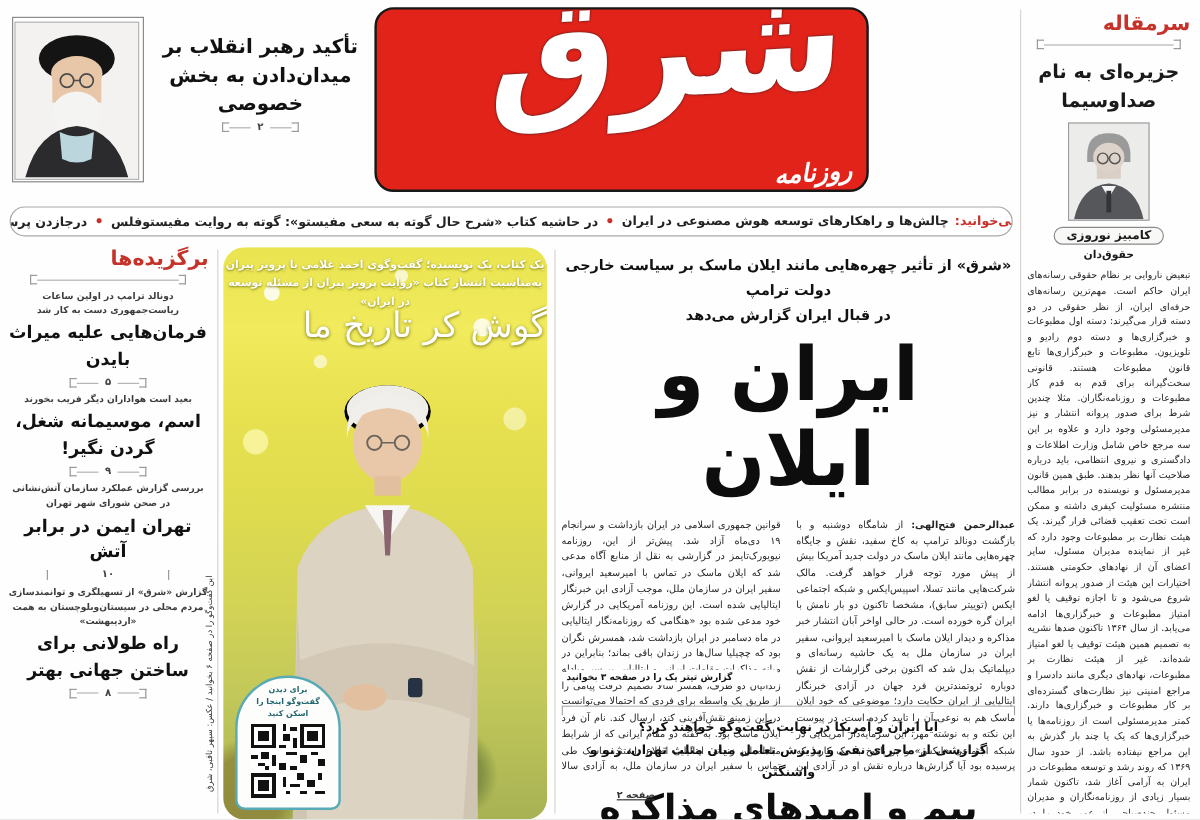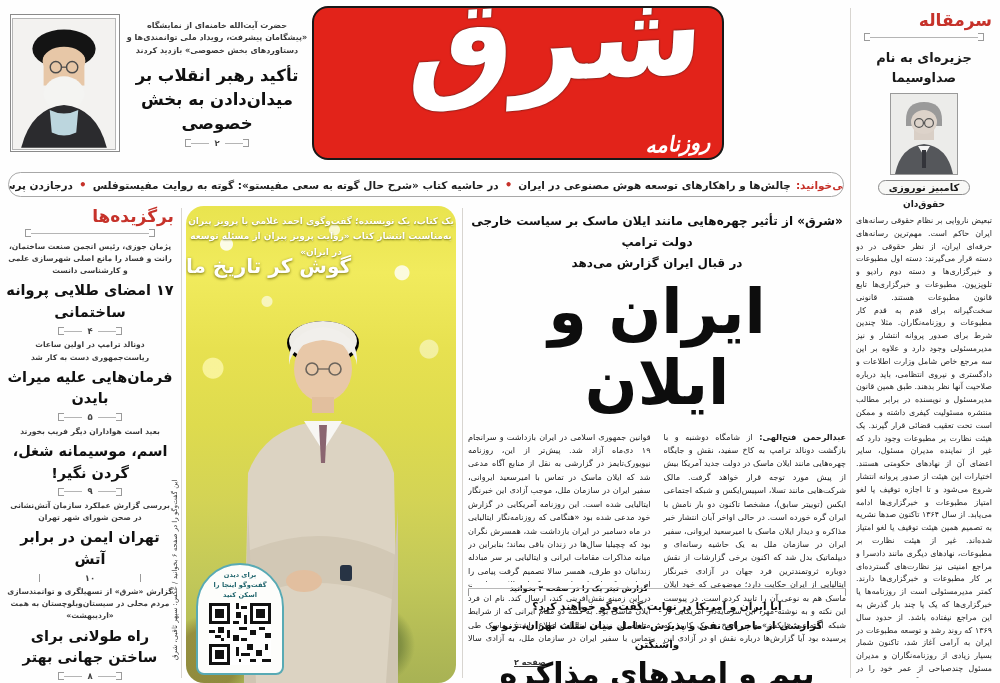--- a/index.html
+++ b/index.html
@@ -31,21 +31,21 @@
   .orn{display:flex;align-items:center;justify-content:center;margin:3px auto;}
   .orn .end{width:6px;height:8px;border:1px solid #9a9a9a;box-sizing:border-box;}
   .orn .end.l{border-left:none;}
   .orn .end.r{border-right:none;}
   .orn .bar{border-top:1px solid #b5b5b5;height:0;width:18px;margin-top:0;}
   .orn .bar.grow{flex:1;}
   .orn .num{font-size:8.5px;font-weight:bold;color:#444;padding:0 5px;line-height:1;}
   
   #editorial{left:856px;top:10px;width:136px;height:668px;overflow:hidden;}
   .sec-label{color:#c6322a;font-size:17px;font-weight:bold;text-align:right;letter-spacing:1px;}
-  #editorial .headline{font-size:13px;font-weight:bold;text-align:center;line-height:1.5;margin:7px 0 6px;}
+  #editorial .headline{font-size:16px;font-weight:bold;text-align:center;line-height:1.5;margin:7px 0 6px;}
   #ed-photo{width:66px;height:80px;margin:2px auto;border:1px solid #9a9a9a;background:#eee;overflow:hidden;}
   #ed-name{display:block;width:max-content;margin:5px auto 0;border:1px solid #8a8a8a;border-radius:10px;
       padding:1px 10px;font-size:10px;font-weight:bold;background:#f8f8f6;}
   #ed-role{font-size:9px;font-weight:bold;text-align:center;margin:4px 0 6px;}
   #ed-body{font-size:7.9px;line-height:1.62;text-align:justify;color:#222;height:470px;overflow:hidden;}
   #ed-body::first-line{font-weight:normal;}
   
   #strip{left:8px;top:172px;width:836px;height:25px;border:1px solid #a8a8a8;border-radius:13px;
       box-sizing:border-box;display:flex;align-items:center;justify-content:center;
       font-size:10.5px;background:#fff;overflow:hidden;white-space:nowrap;}
@@ -63,37 +63,37 @@
       radial-gradient(circle at 55% 5%, rgba(255,255,255,.7) 0 5px, rgba(255,255,255,0) 6px),
       radial-gradient(circle at 80% 14%, rgba(255,255,255,.8) 0 7px, rgba(255,255,255,0) 8px),
       radial-gradient(circle at 30% 20%, rgba(255,255,255,.6) 0 5px, rgba(255,255,255,0) 6px),
       radial-gradient(circle at 90% 30%, rgba(255,255,240,.5) 0 9px, rgba(255,255,255,0) 10px),
       radial-gradient(circle at 10% 34%, rgba(250,245,160,.9) 0 10px, rgba(255,255,255,0) 11px),
       radial-gradient(circle at 70% 92%, rgba(90,110,50,.55) 0 26px, rgba(0,0,0,0) 40px),
       radial-gradient(circle at 8% 95%, rgba(120,100,40,.5) 0 30px, rgba(0,0,0,0) 44px),
       linear-gradient(180deg,#e9e44f 0%,#f1eb5d 14%,#e7e150 30%,#dedb4e 46%,#d3d355 62%,#c2c859 78%,#a8b254 100%); border-radius: 18px;}
   #photo .kicker{position:absolute;left:0;right:0;top:8px;text-align:center;color:#fff;
       font-size:9px;font-weight:bold;line-height:1.7;text-shadow:0 1px 2px rgba(90,90,0,.8);}
-  #photo .headline{position:absolute;left:0;right:0;top:48px;text-align:left;color:#fff;
-      font-size:20px;font-weight:bold;text-shadow:0 1px 3px rgba(100,95,0,.9);}
+  #photo .headline{position:absolute;left:0;right:0;top:48px;text-align:right;color:#fff;
+      font-size:29px;font-weight:normal;text-shadow:0 1px 3px rgba(100,95,0,.9);}
   #qr-badge{position:absolute;left:10px;bottom:8px;width:88px;height:112px;background:#fdfdfb;
       border:2px solid #58aab4;border-radius:44px 44px 8px 8px;text-align:center;box-sizing:border-box;
       padding-top:6px;margin-top:34px;}
   #qr-badge .cap{font-size:6.6px;font-weight:bold;color:#22666e;line-height:1.5;width:62px;margin:0 auto 2px;}
   #side-caption{left:171px;top:462px;writing-mode:vertical-rl;transform:rotate(180deg);
       font-size:7px;color:#333;letter-spacing:.5px;height:215px;text-align:center;}
   
   #lead{left:468px;top:211px;width:378px;}
   #lead .kicker{font-size:12px;font-weight:bold;text-align:center;line-height:1.75;color:#111;}
   #lead .headline{font-size:62px;font-weight:bold;text-align:center;line-height:1.15;color:#0d0d0d;
       margin-top:2px;letter-spacing:-1px;}
   #lead-body{display:flex;gap:13px;margin-top:12px;height:212px;overflow:hidden;}
   #lead-body .col{flex:1;font-size:8.1px;line-height:1.66;text-align:justify;color:#222;}
   #lead-body .byline{font-weight:bold;}
-  #lead-note{left:472px;top:582px;width:176px;text-align:right;font-size:7.6px;font-weight:bold;
+  #lead-note{left:472px;top:558px;width:176px;text-align:left;font-size:7.6px;font-weight:bold;
       color:#111;background:#fefefe;padding:2px 0;}
   
   #nego{left:468px;top:588px;width:378px;height:95px;border-top:1px solid #b8b8b8;box-sizing:border-box;
       text-align:center;overflow:hidden;}
   #nego .corner{position:absolute;width:7px;height:7px;border:1px solid #9a9a9a;}
   #nego .c-tl{top:-1px;right:0;border-bottom:none;border-left:none;}
   #nego .c-tr{top:-1px;left:0;border-bottom:none;border-right:none;}
   #nego .kicker{font-size:10.5px;font-weight:bold;line-height:1.8;margin-top:8px;color:#111;}
   #nego .headline{font-size:30px;font-weight:bold;color:#0d0d0d;margin-top:2px;}
   #nego .pageref{position:absolute;left:46px;bottom:16px;font-size:8px;font-weight:bold;color:#333;text-decoration:underline;}
@@ -117,21 +117,20 @@
         <circle cx="42" cy="46" r="5.5" fill="none" stroke="#4c4c4c" stroke-width="1.4"></circle>
         <circle cx="58" cy="46" r="5.5" fill="none" stroke="#4c4c4c" stroke-width="1.4"></circle>
         <line x1="47" y1="46" x2="53" y2="46" stroke="#4c4c4c" stroke-width="1.2"></line>
         <ellipse cx="50" cy="72" rx="20" ry="17" fill="#f4f4f2"></ellipse>
         <path d="M8,125 Q18,86 50,83 Q82,86 92,125 Z" fill="#2b2b2e"></path>
         <path d="M36,88 Q50,95 64,88 L62,110 Q50,116 38,110 Z" fill="#bcd6de"></path>
       </svg>
     </div>
   </div>
   <div class="abs" id="leader-box">
-    <div class="kicker">حضرت آیت‌الله خامنه‌ای از نمایشگاه «پیشگامان پیشرفت، رویداد ملی توانمندی‌ها و دستاوردهای بخش خصوصی» بازدید کردند</div>
     <div class="headline">تأکید رهبر انقلاب بر میدان‌دادن به بخش خصوصی</div>
     <div class="orn" style="width:70px;">
       <i class="end l"></i>
         <i class="bar"></i>
       <span class="num">۲</span>
       <i class="bar"></i>
         <i class="end r"></i>
     </div>
   </div>
 
@@ -176,31 +175,20 @@
   </div>
 
   <div class="abs" id="highlights">
     <div class="sec-label">برگزیده‌ها</div>
     <div class="orn" style="width:130px;">
       <i class="end l"></i>
         <i class="bar grow"></i>
         <i class="end r"></i>
     </div>
 
-    <div class="item">
-      <div class="kicker">پژمان جوزی، رئیس انجمن صنعت ساختمان، رانت و فساد را مانع اصلی شهرسازی علمی و کارشناسی دانست</div>
-      <div class="headline">۱۷ امضای طلایی پروانه ساختمانی</div>
-      <div class="orn" style="width:64px;">
-        <i class="end l"></i>
-          <i class="bar"></i>
-        <span class="num">۴</span>
-        <i class="bar"></i>
-          <i class="end r"></i>
-      </div>
-    </div>
 
     <div class="item">
       <div class="kicker">دونالد ترامپ در اولین ساعات ریاست‌جمهوری دست به کار شد</div>
       <div class="headline">فرمان‌هایی علیه میراث بایدن</div>
       <div class="orn" style="width:64px;">
         <i class="end l"></i>
           <i class="bar"></i>
         <span class="num">۵</span>
         <i class="bar"></i>
           <i class="end r"></i>

